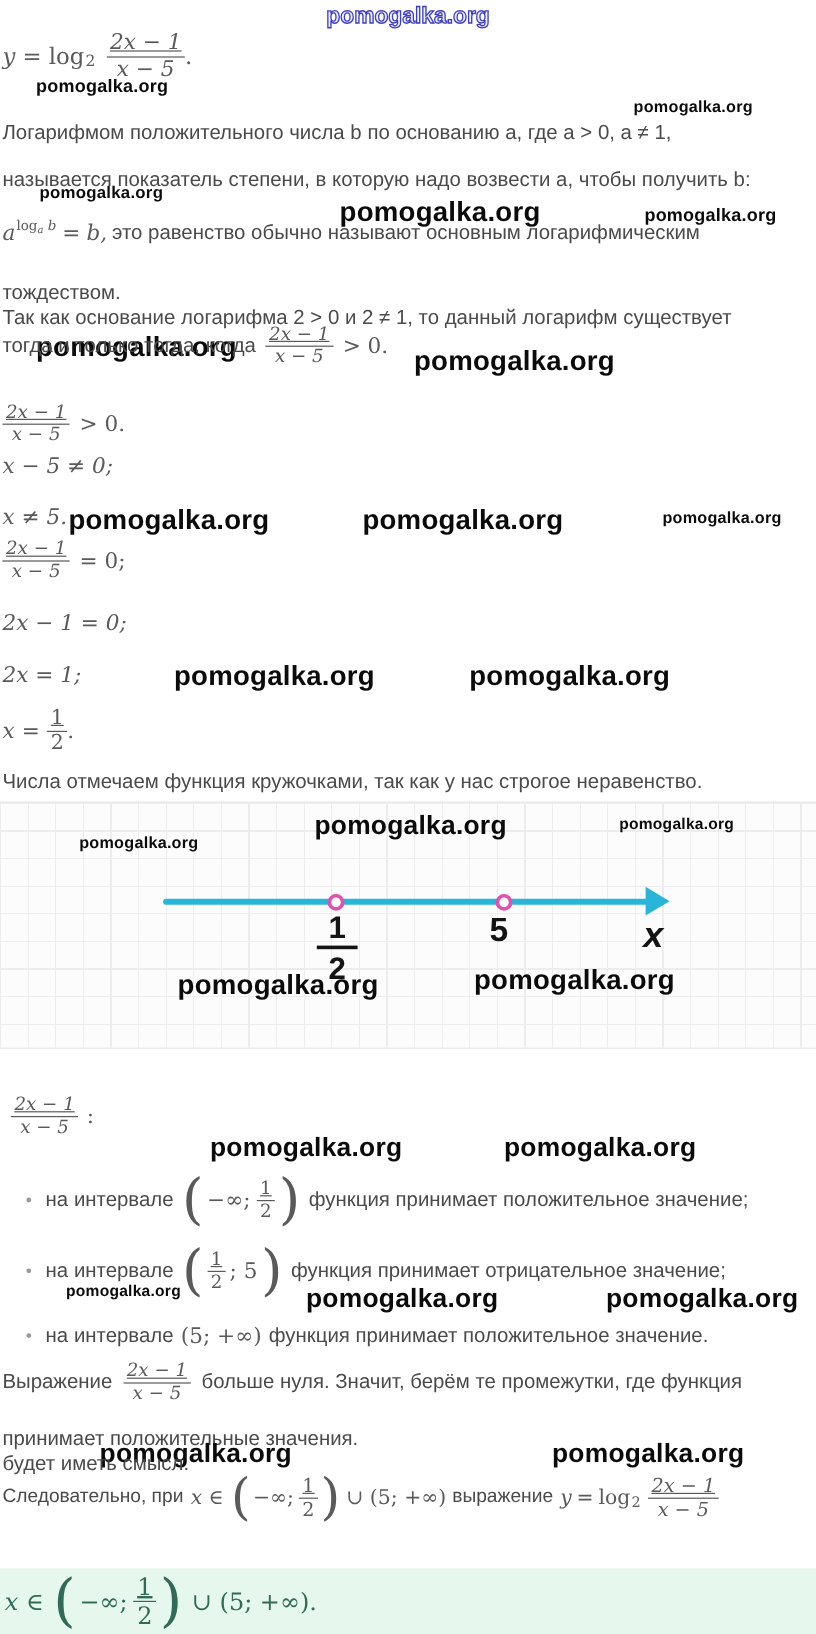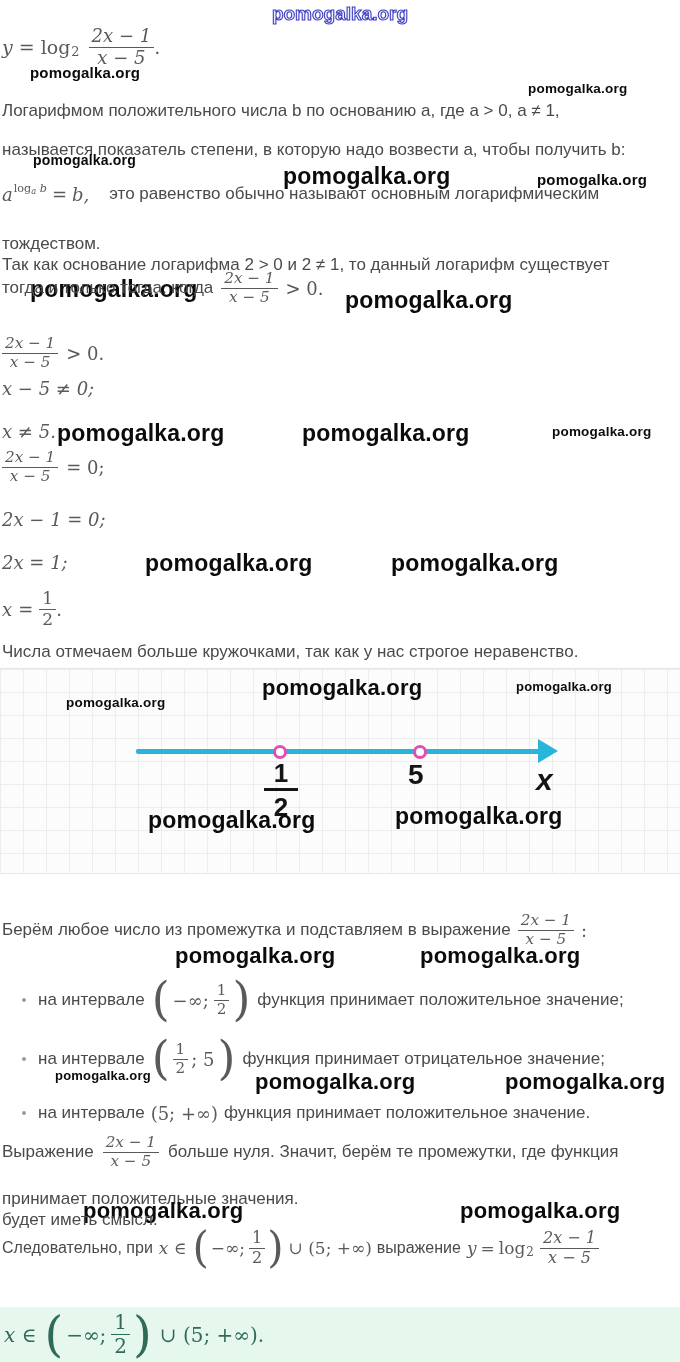--- a/index.html
+++ b/index.html
@@ -10,21 +10,21 @@
   .t{position:absolute;white-space:nowrap;font-size:17px;color:#4a4a4a;
      font-family:"Liberation Sans",sans-serif;}
   .txt{font-size:17px;color:#4a4a4a;font-family:"Liberation Sans",sans-serif;}
 
   
   .m{font-family:"DejaVu Serif","Liberation Serif",serif;color:#5a5a5a;font-size:18px;}
   .it{font-style:italic;}
   .fline{position:absolute;display:flex;align-items:center;white-space:nowrap;}
   .frac{display:inline-flex;flex-direction:column;align-items:center;line-height:1.15;
         font-size:0.95em;vertical-align:middle;}
-  .frac .num{display:block;padding:0 3px;border-bottom:1.5px solid currentColor;}
+  .frac .num{display:block;padding:0 3px;border-bottom:1.5px solid currentColor;text-decoration:underline;}
   .frac .den{display:block;padding:0 3px;}
   .sub{font-size:0.68em;position:relative;top:0.35em;margin-left:1px;}
   .sup{font-size:0.7em;position:relative;top:-0.5em;margin-left:1px;}
   .subsub{font-size:0.75em;position:relative;top:0.3em;}
   .bp{font-family:"DejaVu Serif","Liberation Serif",serif;font-weight:400;line-height:0.85;
       color:#5a5a5a;}
   .op{margin:0 6px;}
 
   
   .wm{position:absolute;font-weight:700;color:#0b0b0b;white-space:nowrap;
@@ -94,21 +94,21 @@
   <div class="wm" style="top:171px;left:537px;font-size:15px">pomogalka.org</div>
 
   <div class="fline" style="top:181px;left:2px;height:26px">
     <span class="m it">a</span>
     <span class="m sup">
       <span>log</span><span class="subsub it">a</span>
       <span class="it">b</span>
     </span>
     <span class="m" style="margin:0 5px">=</span>
     <span class="m it">b,</span>
-    <span class="txt" style="margin-left:20px">это равенство обычно называют основным логарифмическим</span>
+    <span class="txt" style="margin-left:4px">это равенство обычно называют основным логарифмическим</span>
   </div>
 
   <div class="t" style="top:234px;left:2px">тождеством.</div>
   <div class="t" style="top:255px;left:2px">Так как основание логарифма 2 &gt; 0 и 2 ≠ 1, то данный логарифм существует</div>
 
   <div class="wm" style="top:276px;left:30px;font-size:23px">pomogalka.org</div>
 
   <div class="fline" style="top:264px;left:2px;height:48px">
     <span class="txt">тогда и только тогда, когда</span>
     <span class="frac m it" style="margin:0 8px">
@@ -151,21 +151,21 @@
   <div class="fline m" style="top:585px;left:2px;height:48px">
     <span class="it">x</span>
     <span class="op">=</span>
     <span class="frac">
       <span class="num">1</span>
       <span class="den">2</span>
     </span>
     <span>.</span>
   </div>
 
-  <div class="t" style="top:642px;left:2px">Числа отмечаем больше кружочками, так как у нас строгое неравенство.</div>
+  <div class="t" style="top:642px;left:2px">Числа отмечаем функция кружочками, так как у нас строгое неравенство.</div>
 
   <div id="nl">
     <div class="wm" style="top:6px;left:262px;font-size:22px">pomogalka.org</div>
     <div class="wm" style="top:10px;left:516px;font-size:13px">pomogalka.org</div>
     <div class="wm" style="top:26px;left:66px;font-size:13.5px">pomogalka.org</div>
 
     <div class="axis"></div>
     <div class="ah"></div>
     <div class="pt" style="left:273px"></div>
     <div class="pt" style="left:413px"></div>
@@ -175,21 +175,20 @@
       <span class="d">2</span>
     </div>
     <div class="nl5">5</div>
     <div class="nlx">x</div>
 
     <div class="wm" style="top:138px;left:148px;font-size:23px">pomogalka.org</div>
     <div class="wm" style="top:134px;left:395px;font-size:23px">pomogalka.org</div>
   </div>
 
   <div class="fline" style="top:901px;left:2px;height:58px">
-    <span class="txt">Берём любое число из промежутка и подставляем в выражение</span>
     <span class="frac m it" style="margin:0 7px">
       <span class="num">2x − 1</span>
       <span class="den">x − 5</span>
     </span>
     <span class="m">:</span>
   </div>
   <div class="wm" style="top:943px;left:175px;font-size:22px">pomogalka.org</div>
   <div class="wm" style="top:943px;left:420px;font-size:22px">pomogalka.org</div>
 
   <div class="fline" style="top:972px;left:22px;height:56px">

